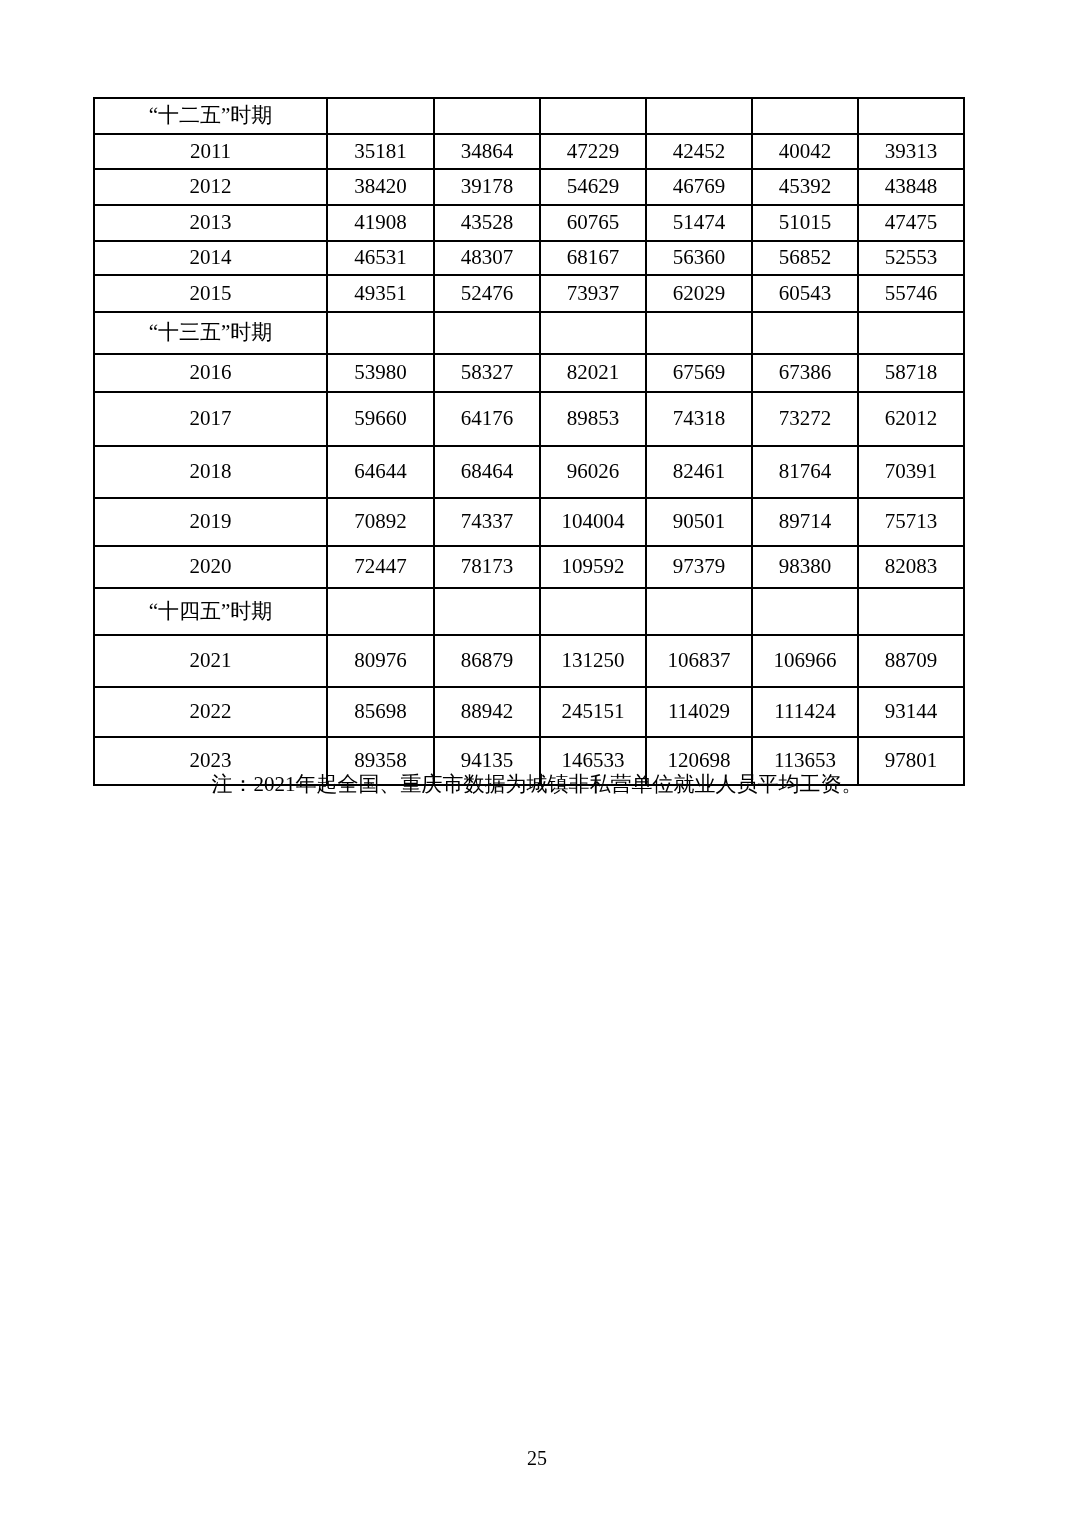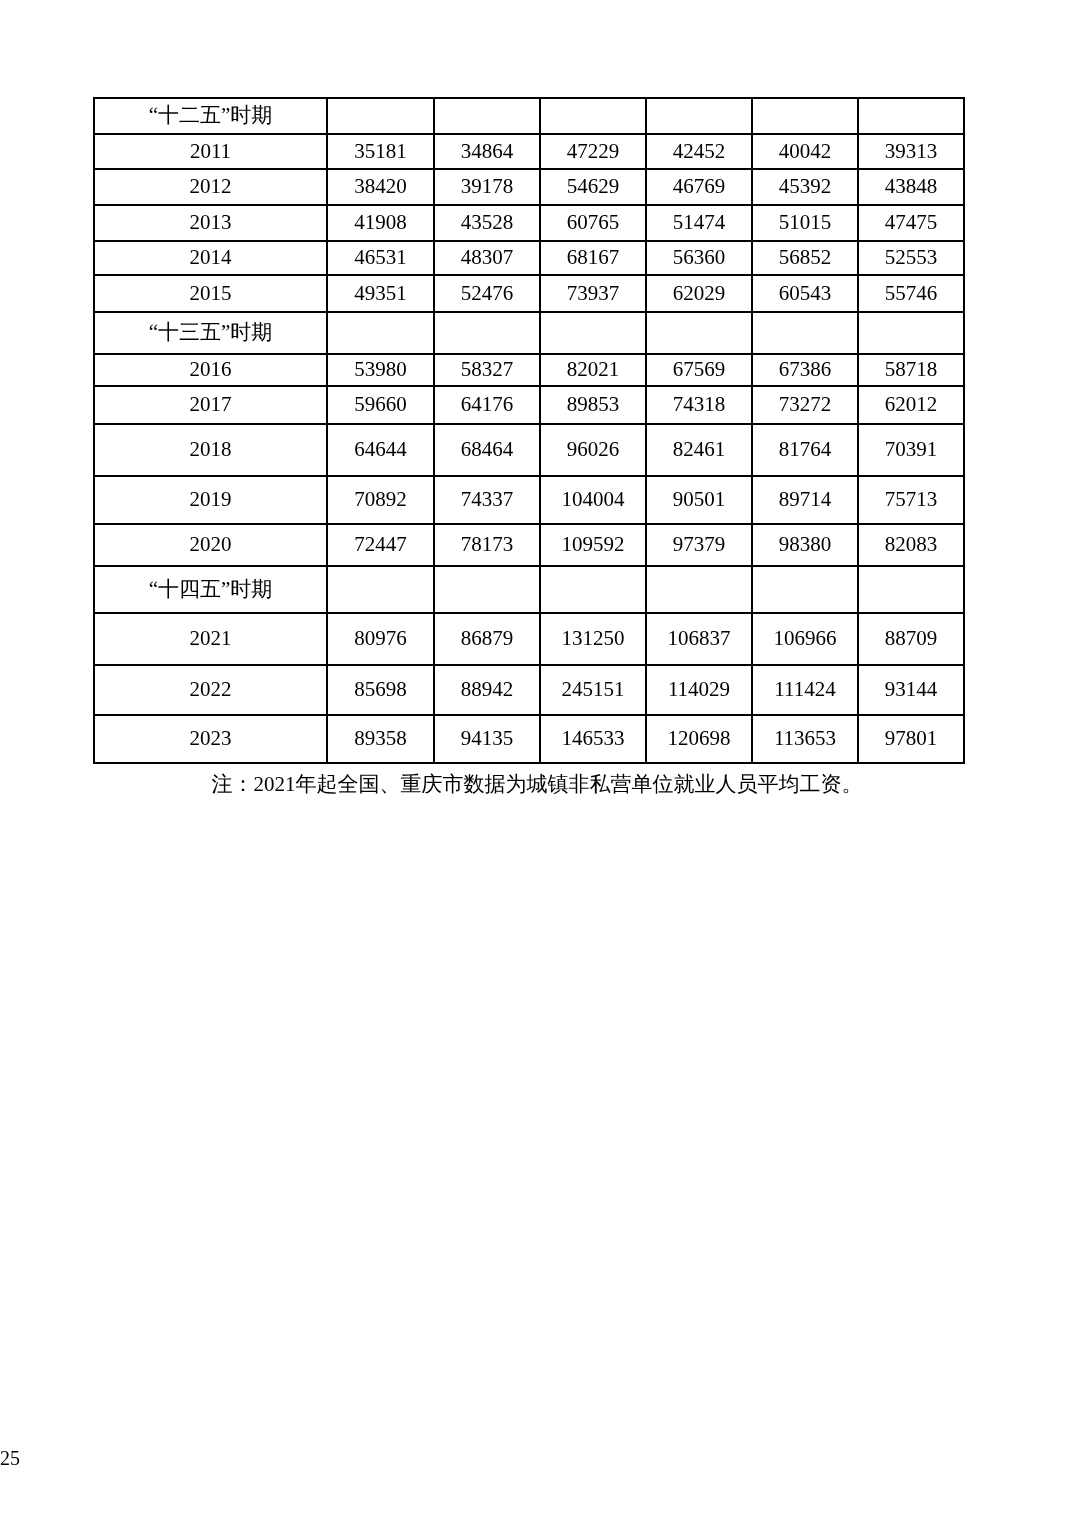--- a/index.html
+++ b/index.html
@@ -45,21 +45,21 @@
     width: 1074px;
     text-align: center;
     font-size: 21px;
     line-height: 1.3;
   }
   .page-number {
     position: absolute;
     top: 1447px;
     left: 0;
     width: 1074px;
-    text-align: left;
+    text-align: center;
     font-size: 20px;
   }
 </style>
 </head>
 <body>
 
 <div class="page">
 
   <table class="wage-table">
     <colgroup>
@@ -128,30 +128,30 @@
         </tr>
         <tr style="height: 42px;">
           <td class="period-cell">“十三五”时期</td>
           <td></td>
           <td></td>
           <td></td>
           <td></td>
           <td></td>
           <td></td>
         </tr>
-        <tr style="height: 32px; border-radius: 11px;">
+        <tr style="height: 38px; border-radius: 11px;">
           <td>2016</td>
           <td>53980</td>
           <td>58327</td>
           <td>82021</td>
           <td>67569</td>
           <td>67386</td>
           <td>58718</td>
         </tr>
-        <tr style="height: 38px;">
+        <tr style="height: 54px;">
           <td>2017</td>
           <td>59660</td>
           <td>64176</td>
           <td>89853</td>
           <td>74318</td>
           <td>73272</td>
           <td>62012</td>
         </tr>
         <tr style="height: 52px;">
           <td>2018</td>

